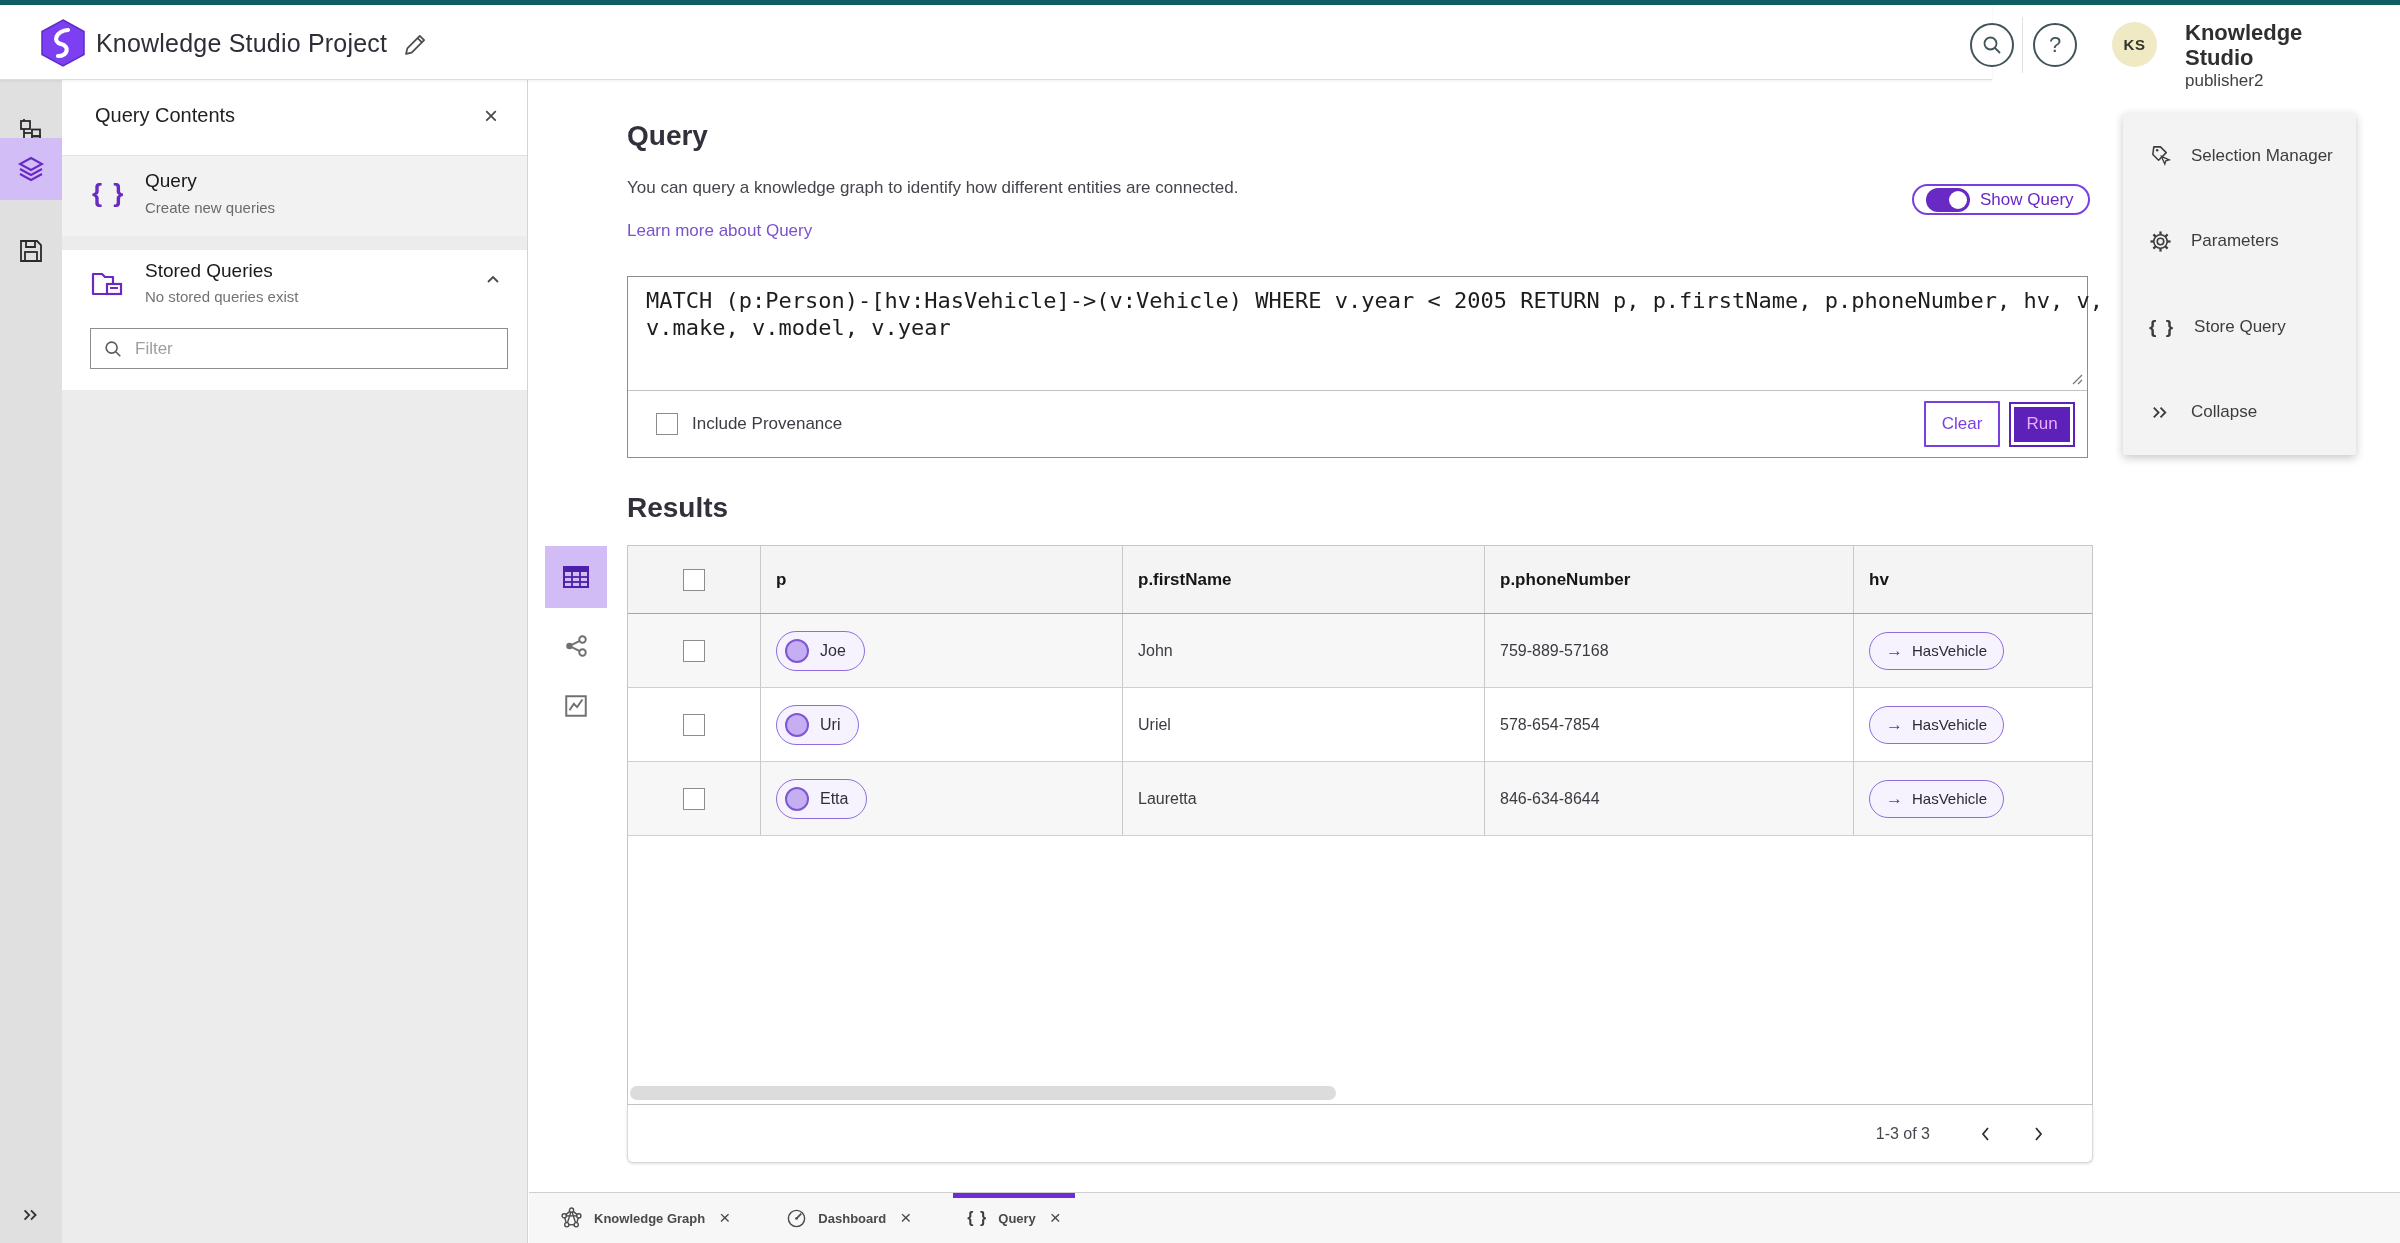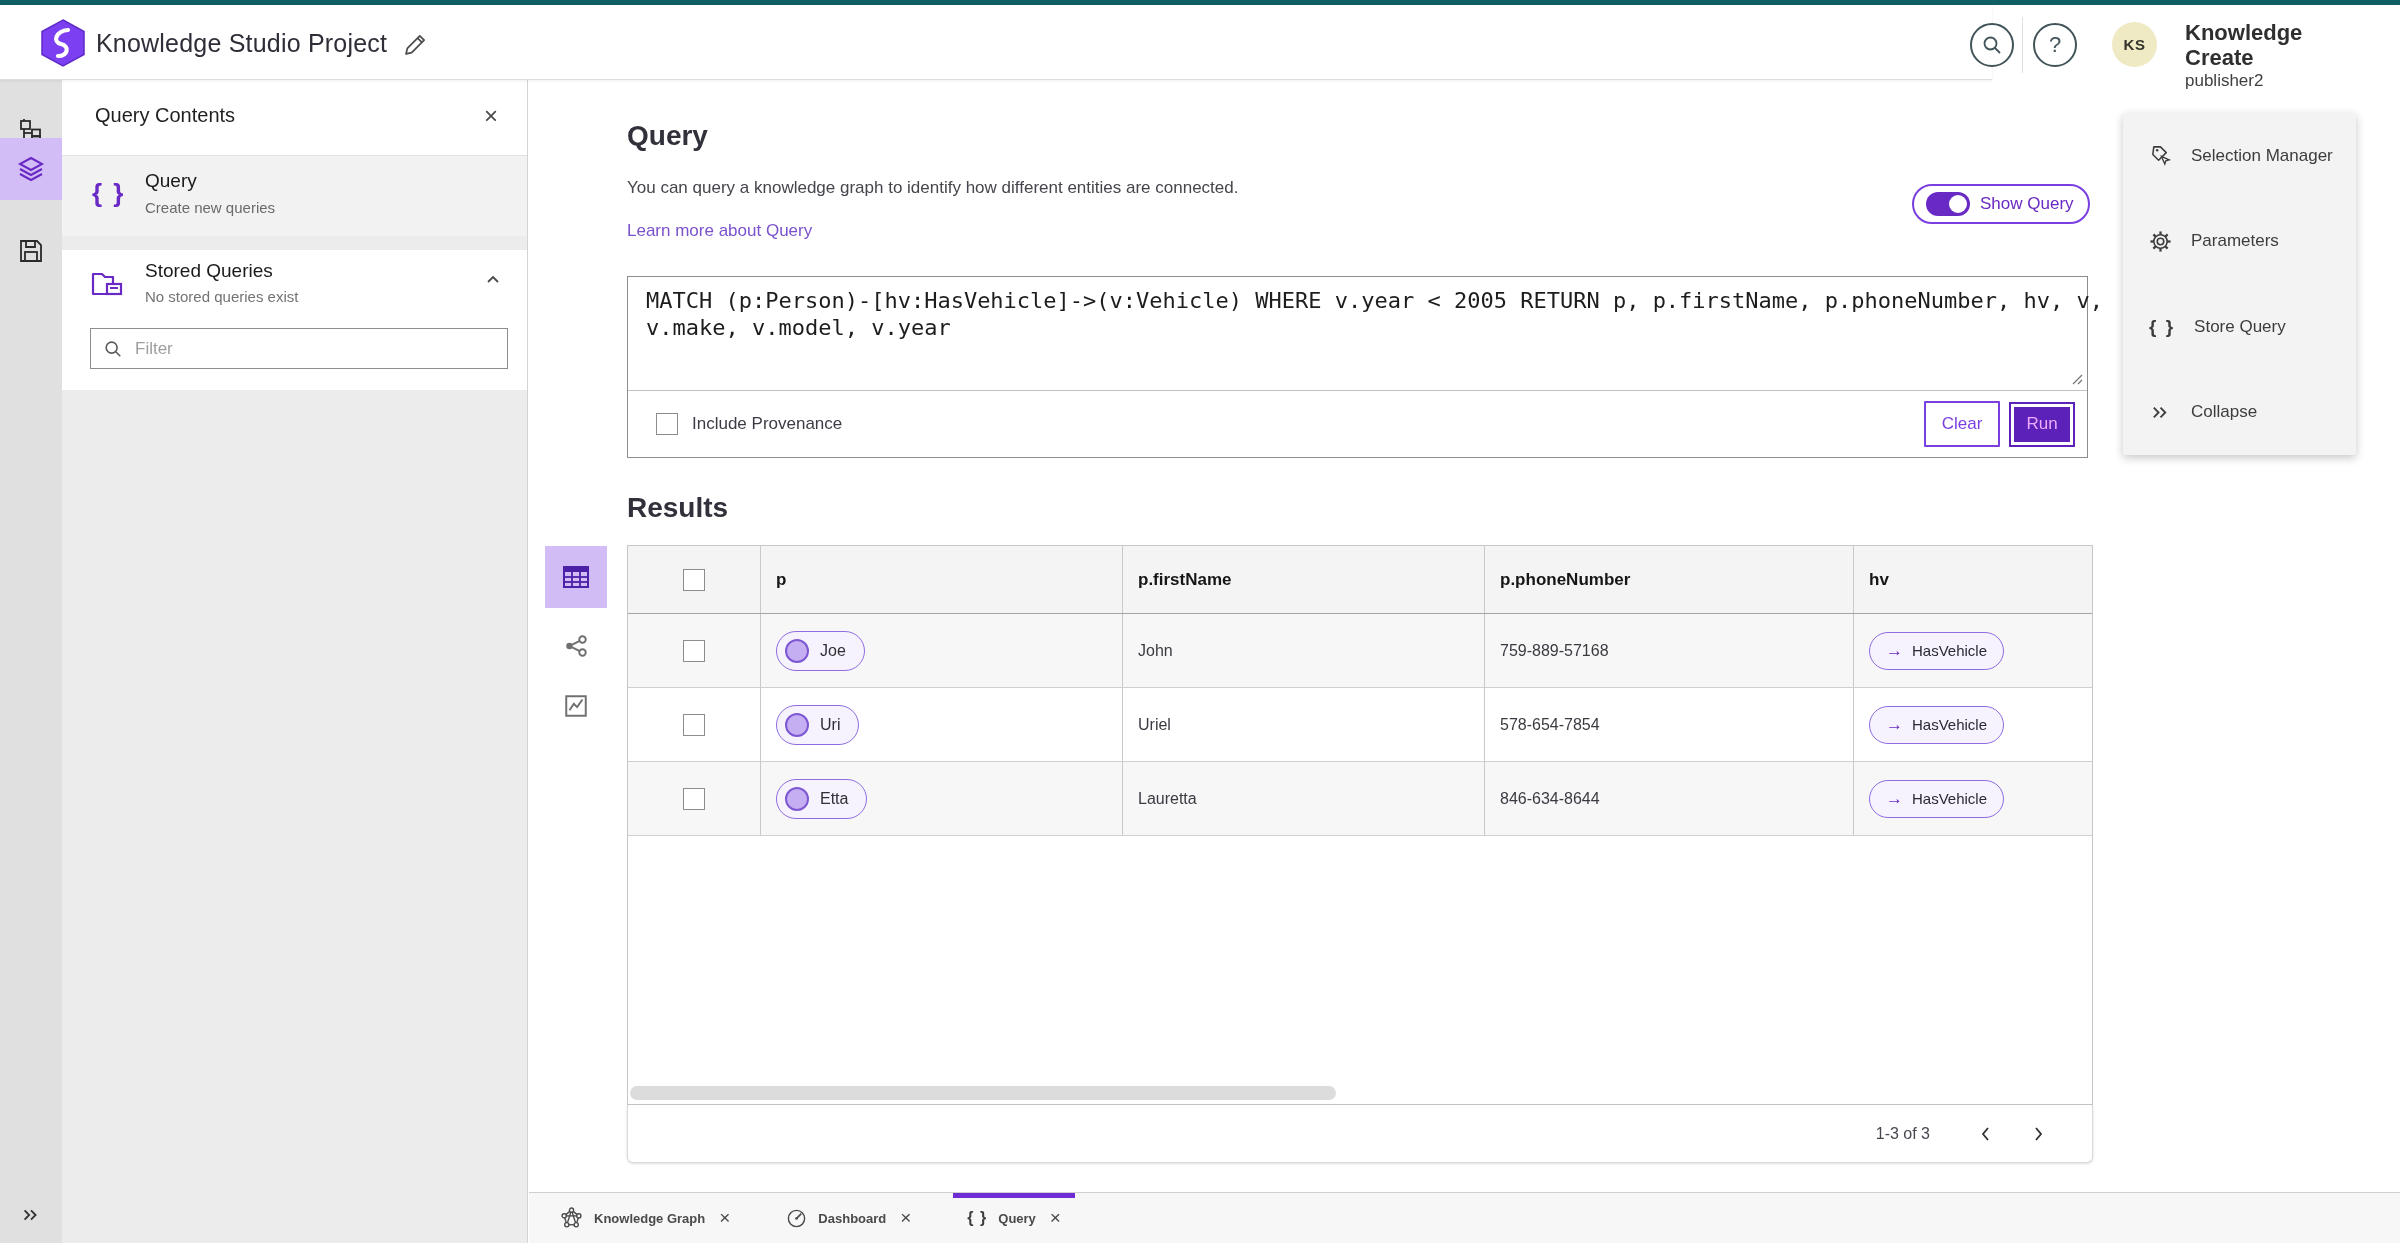--- a/index.html
+++ b/index.html
@@ -51,21 +51,21 @@
   .filter-box { position:absolute; left:28px; top:78px; width:418px; height:41px; border:1px solid #8d8d8d; background:#fff;
                 display:flex; align-items:center; padding:0 12px; gap:12px; }
   .filter-box .ph { font-size:17px; color:#9e9e9e; }
   .filter-box svg { color:#5a5a5a; }
 
   
   .main { position:absolute; left:529px; top:80px; width:1871px; height:1112px; background:#fff; }
   .h1 { position:absolute; left:98px; font-size:28px; font-weight:700; color:#31313b; }
   .main-desc { position:absolute; left:98px; top:98px; font-size:17px; color:#45454d; }
   .main-link { position:absolute; left:98px; top:141px; font-size:17px; color:#7a52cc; }
-  .toggle-pill { position:absolute; left:1383px; top:104px; width:178px; height:40px; border:2px solid #7a3fe0; border-radius:23px;
+  .toggle-pill { position:absolute; left:1383px; top:104px; width:178px; height:31px; border:2px solid #7a3fe0; border-radius:23px;
                  background:#fff; display:flex; align-items:center; padding:0 12px; gap:10px; }
   .switch { width:44px; height:24px; border-radius:12px; background:#6929c4; position:relative; }
   .switch .knob { position:absolute; right:3px; top:3px; width:18px; height:18px; border-radius:50%; background:#fff; }
   .toggle-label { font-size:17px; color:#6929c4; font-weight:500; }
 
   .query-card { position:absolute; left:98px; top:196px; width:1461px; height:182px; border:1.5px solid #8d8d8d; background:#fff; }
   .code-area { position:absolute; left:0; top:0; width:100%; height:113px; padding:10px 18px; }
   .code-text { font-family:"DejaVu Sans Mono", monospace; font-size:22px; line-height:27px; color:#1d1d1d;
                white-space:pre-wrap; width:113ch; }
   .resize-grip { position:absolute; right:4px; top:96px; color:#777; }
@@ -155,21 +155,21 @@
       </svg>
     </div>
     <div class="topbar-divider"></div>
     <div class="circle-btn" style="left:2033px; font-size:22px;">
       <span>?</span>
     </div>
     <div class="avatar">
       <span>KS</span>
     </div>
     <div class="brand-block">
-      <div class="brand-name">Knowledge Create</div>
+      <div class="brand-name">Knowledge Studio</div>
       <div class="brand-user">publisher2</div>
     </div>
   </div>
 
   <div class="rail">
     <div class="rail-icon" style="top:20px;">
       <svg width="26" height="26" viewBox="0 0 26 26">
         <rect x="3" y="3" width="9" height="8" fill="none" stroke="currentColor" stroke-width="1.8"></rect>
         <line x1="6" y1="3" x2="6" y2="1" stroke="currentColor" stroke-width="1.8"></line>
         <line x1="6" y1="11" x2="6" y2="21" stroke="currentColor" stroke-width="1.8"></line>

